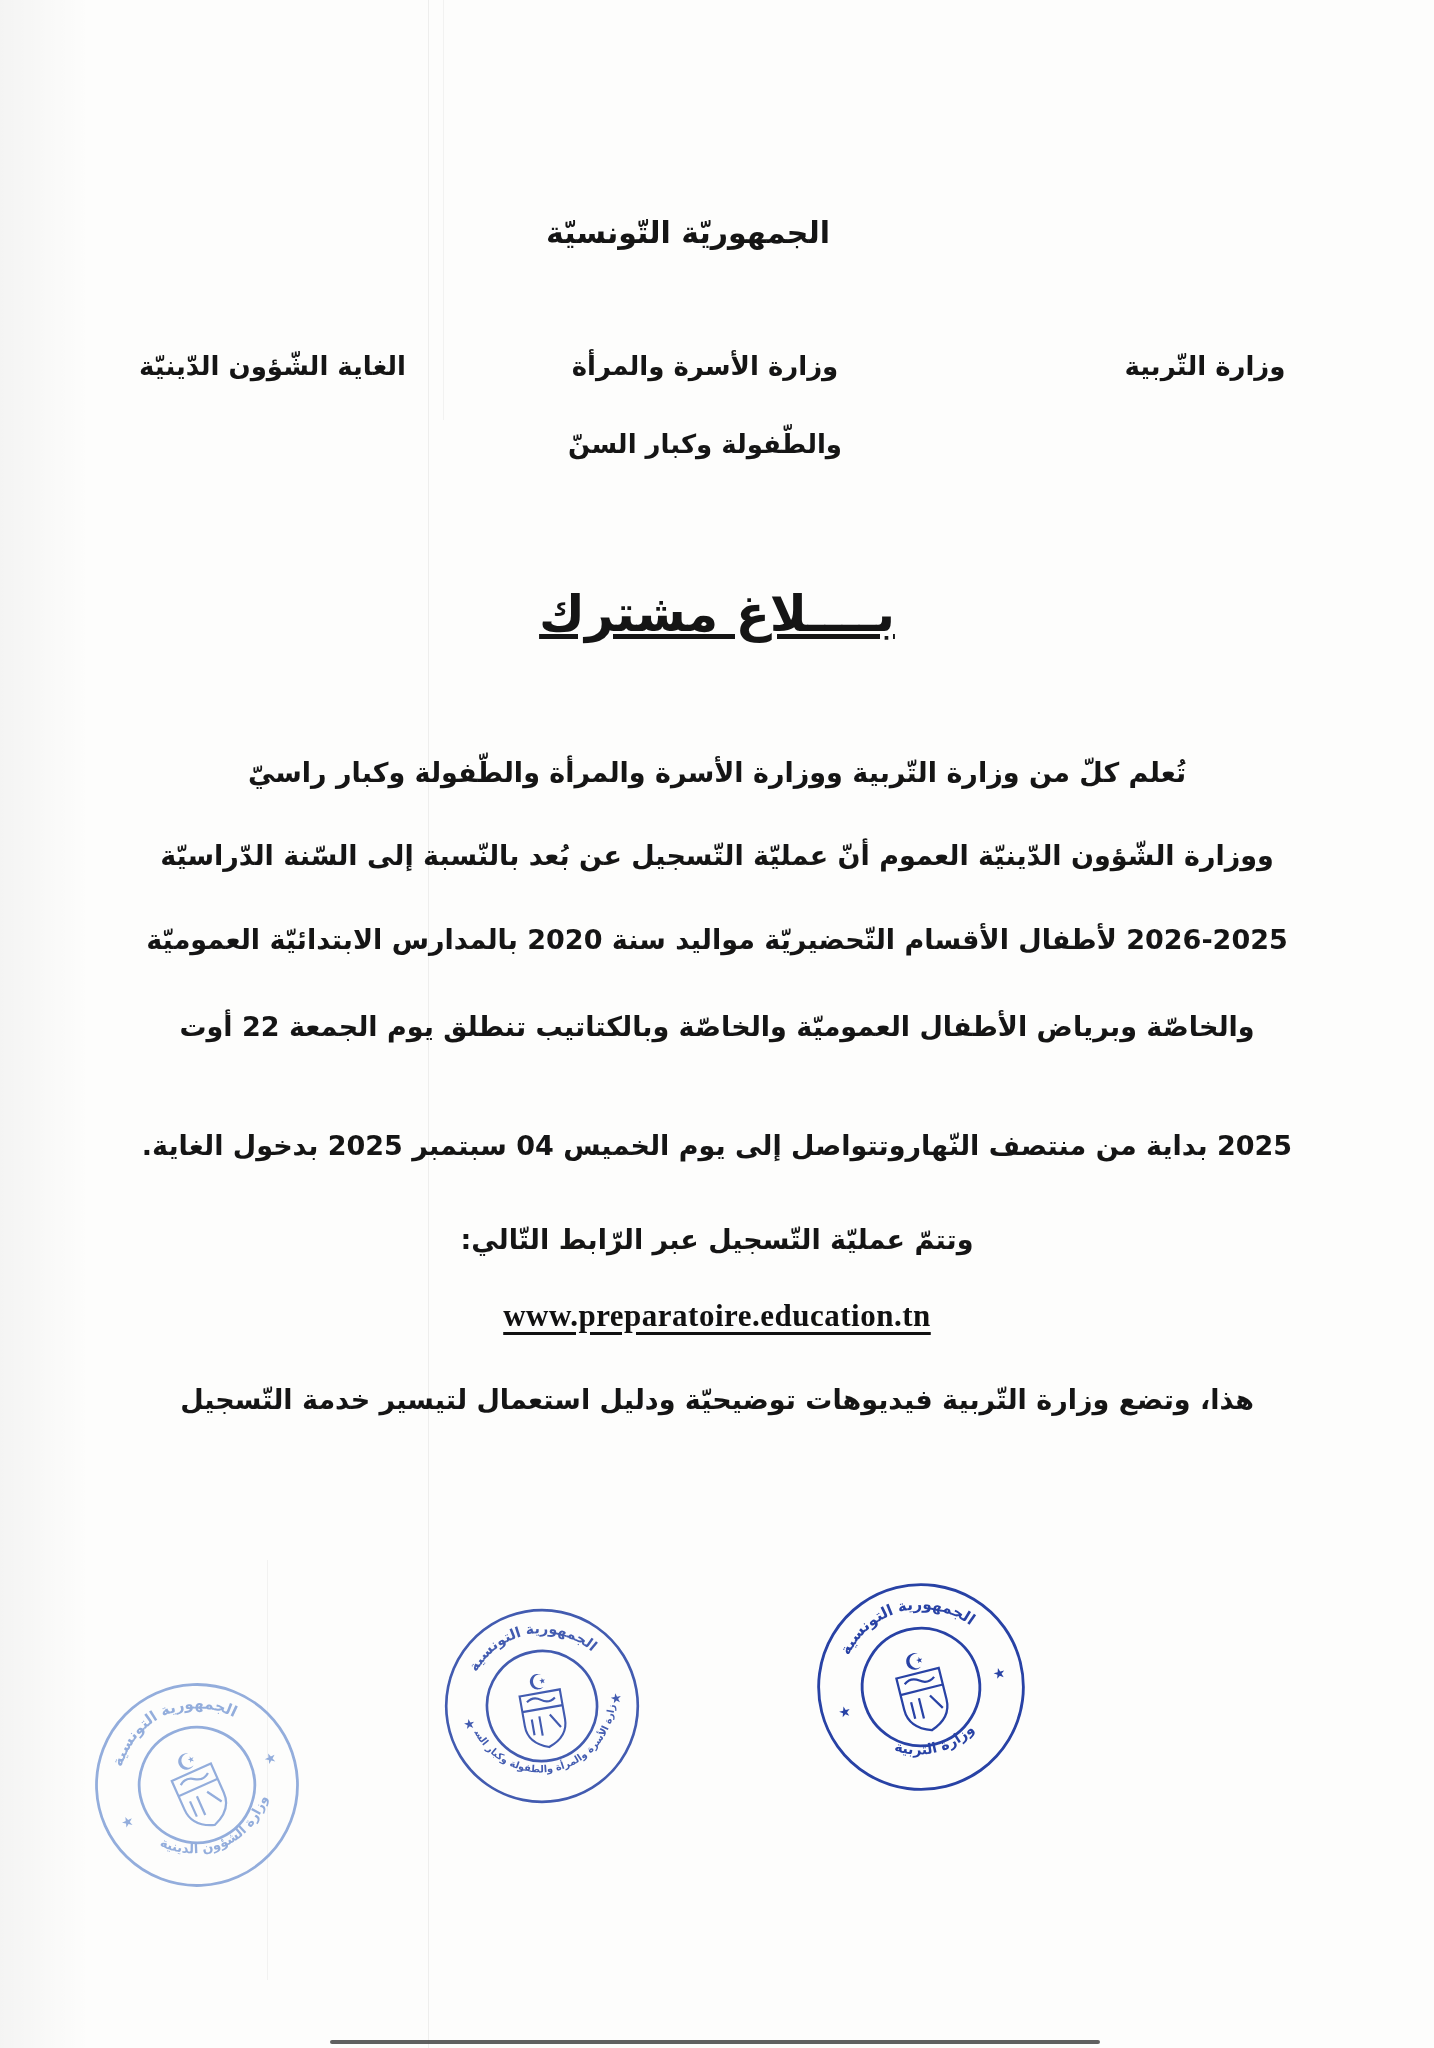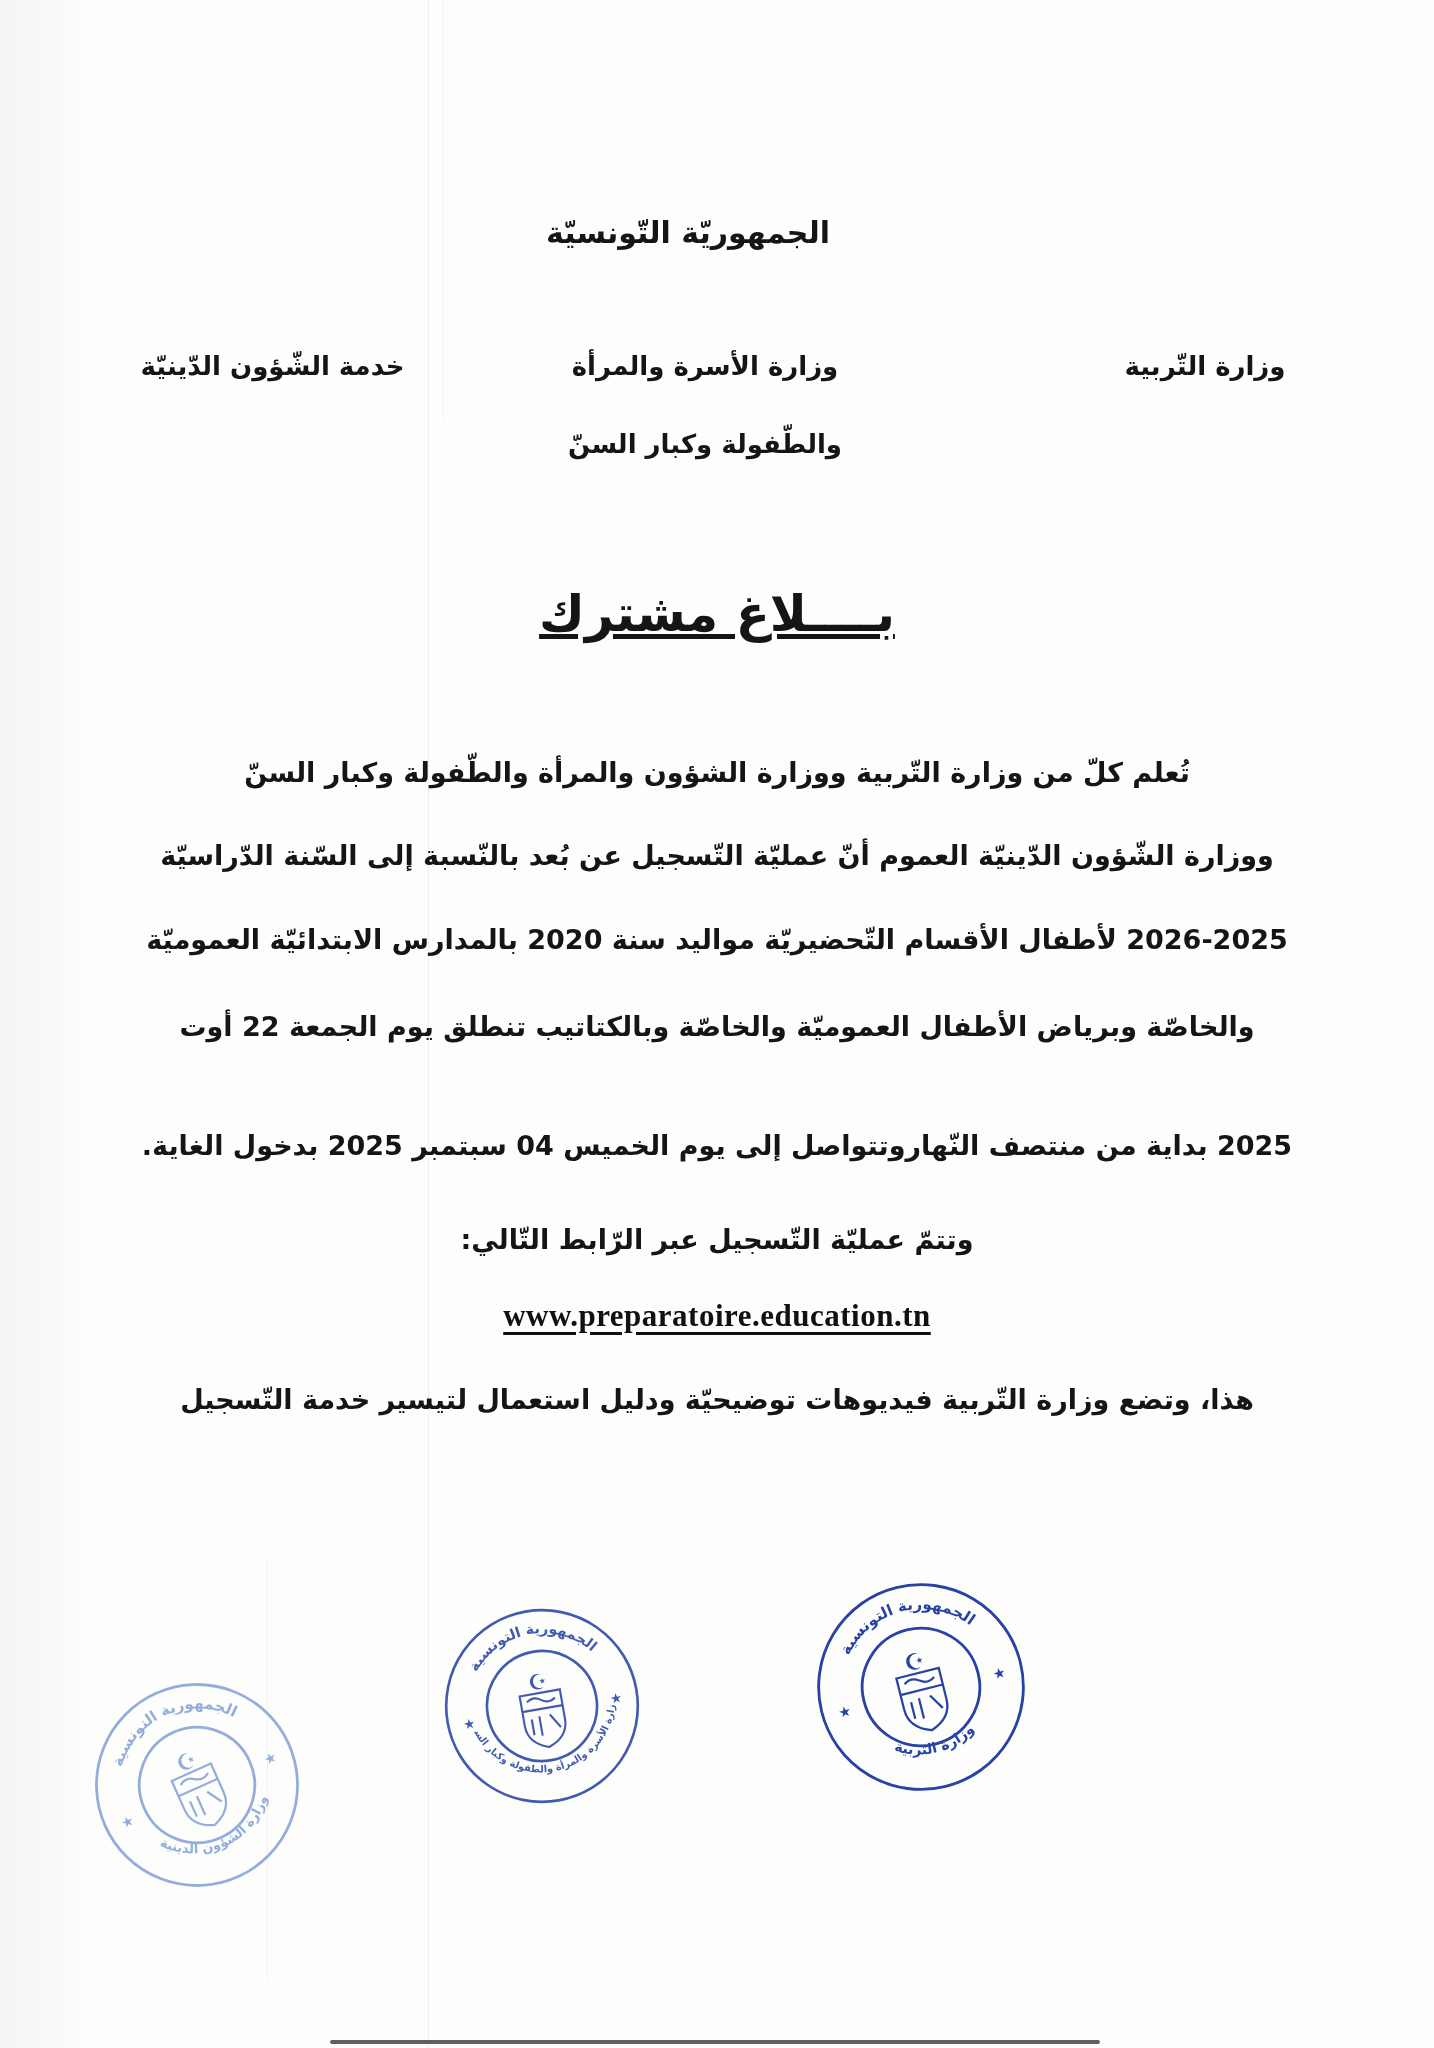--- a/index.html
+++ b/index.html
@@ -73,25 +73,25 @@
   <div class="fold f1"></div>
   <div class="fold f2"></div>
   <div class="fold f3"></div>
   <div class="scan-edge"></div>
 
   <div class="abs ar republic-header">الجمهوريّة التّونسيّة</div>
 
   <div class="abs ar ministry min-edu">وزارة التّربية</div>
   <div class="abs ar ministry min-fam1">وزارة الأسرة والمرأة</div>
   <div class="abs ar min-fam2">والطّفولة وكبار السنّ</div>
-  <div class="abs ar ministry min-rel">خدمة الشّؤون الدّينيّة</div>
+  <div class="abs ar ministry min-rel">الغاية الشّؤون الدّينيّة</div>
 
   <div class="abs ar doc-title">بــــلاغ مشترك</div>
 
-  <div class="abs ar bline b1">تُعلم كلّ من وزارة التّربية ووزارة الشؤون والمرأة والطّفولة وكبار السنّ</div>
+  <div class="abs ar bline b1">تُعلم كلّ من وزارة التّربية ووزارة الأسرة والمرأة والطّفولة وكبار راسيّ</div>
   <div class="abs ar bline b2">ووزارة الشّؤون الدّينيّة العموم أنّ عمليّة التّسجيل عن بُعد بالنّسبة إلى السّنة الدّراسيّة</div>
   <div class="abs ar bline b3">2026-2025 لأطفال الأقسام التّحضيريّة مواليد سنة 2020 بالمدارس الابتدائيّة العموميّة</div>
   <div class="abs ar bline b4">والخاصّة وبرياض الأطفال العموميّة والخاصّة وبالكتاتيب تنطلق يوم الجمعة 22 أوت</div>
   <div class="abs ar bline b5">2025 بداية من منتصف النّهاروتتواصل إلى يوم الخميس 04 سبتمبر 2025 بدخول الغاية.</div>
   <div class="abs ar bline b6">وتتمّ عمليّة التّسجيل عبر الرّابط التّالي:</div>
 
   <div class="abs url-line">
     <a href="#">www.preparatoire.education.tn</a>
   </div>
 

